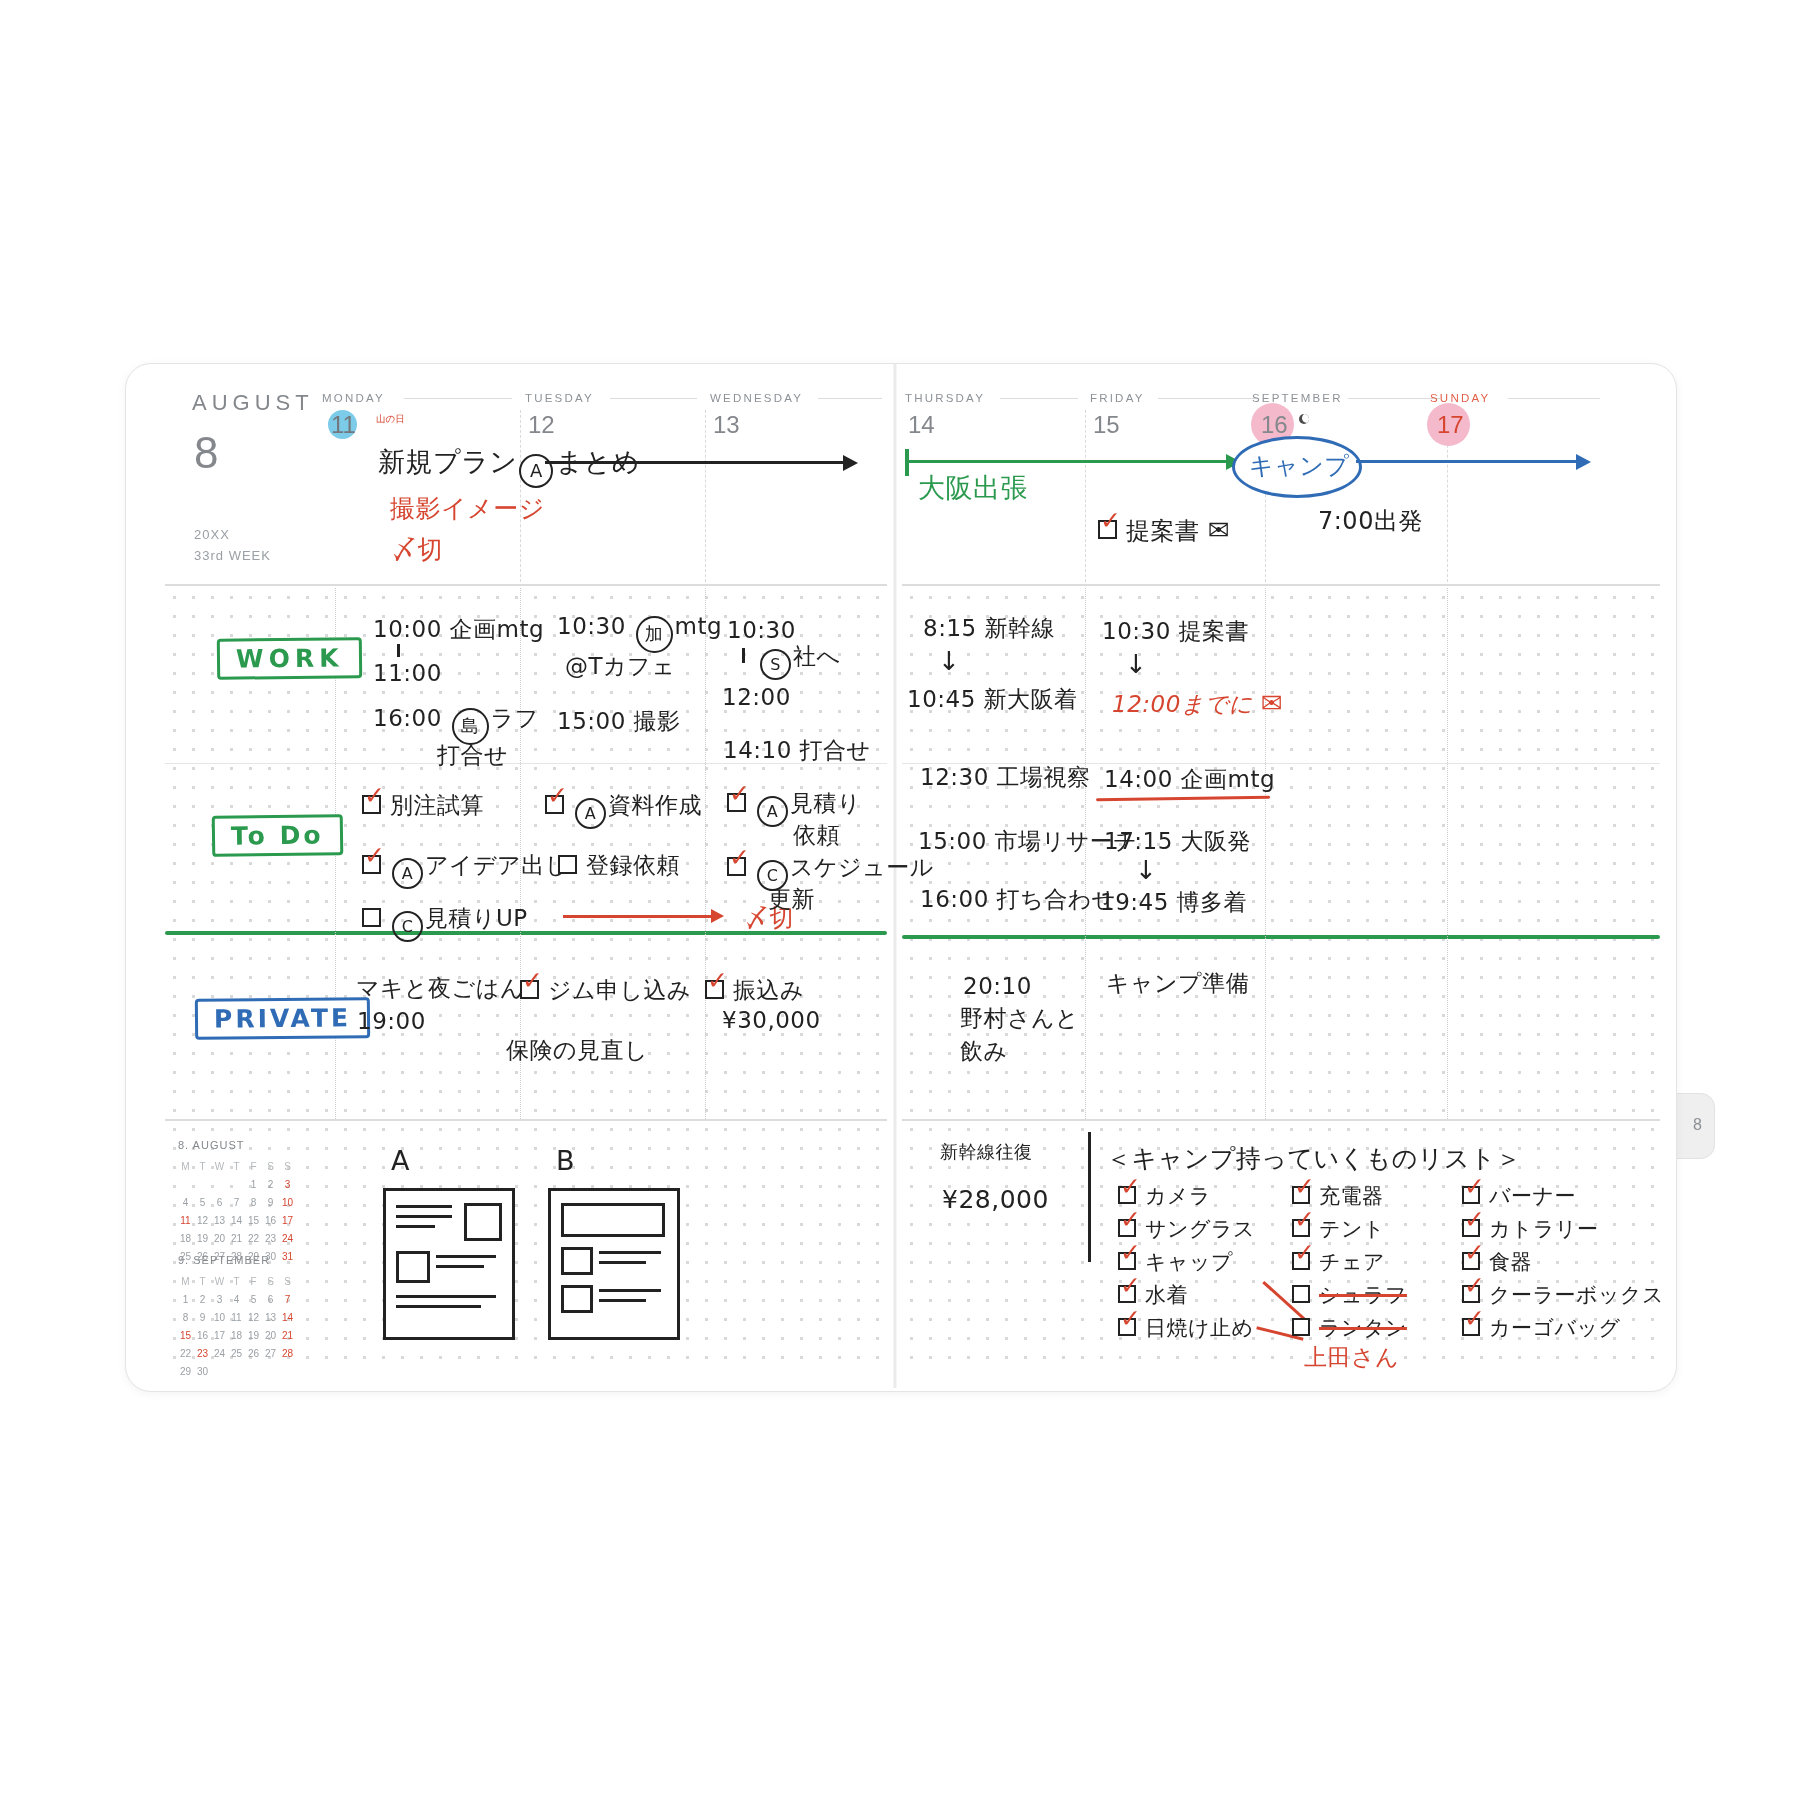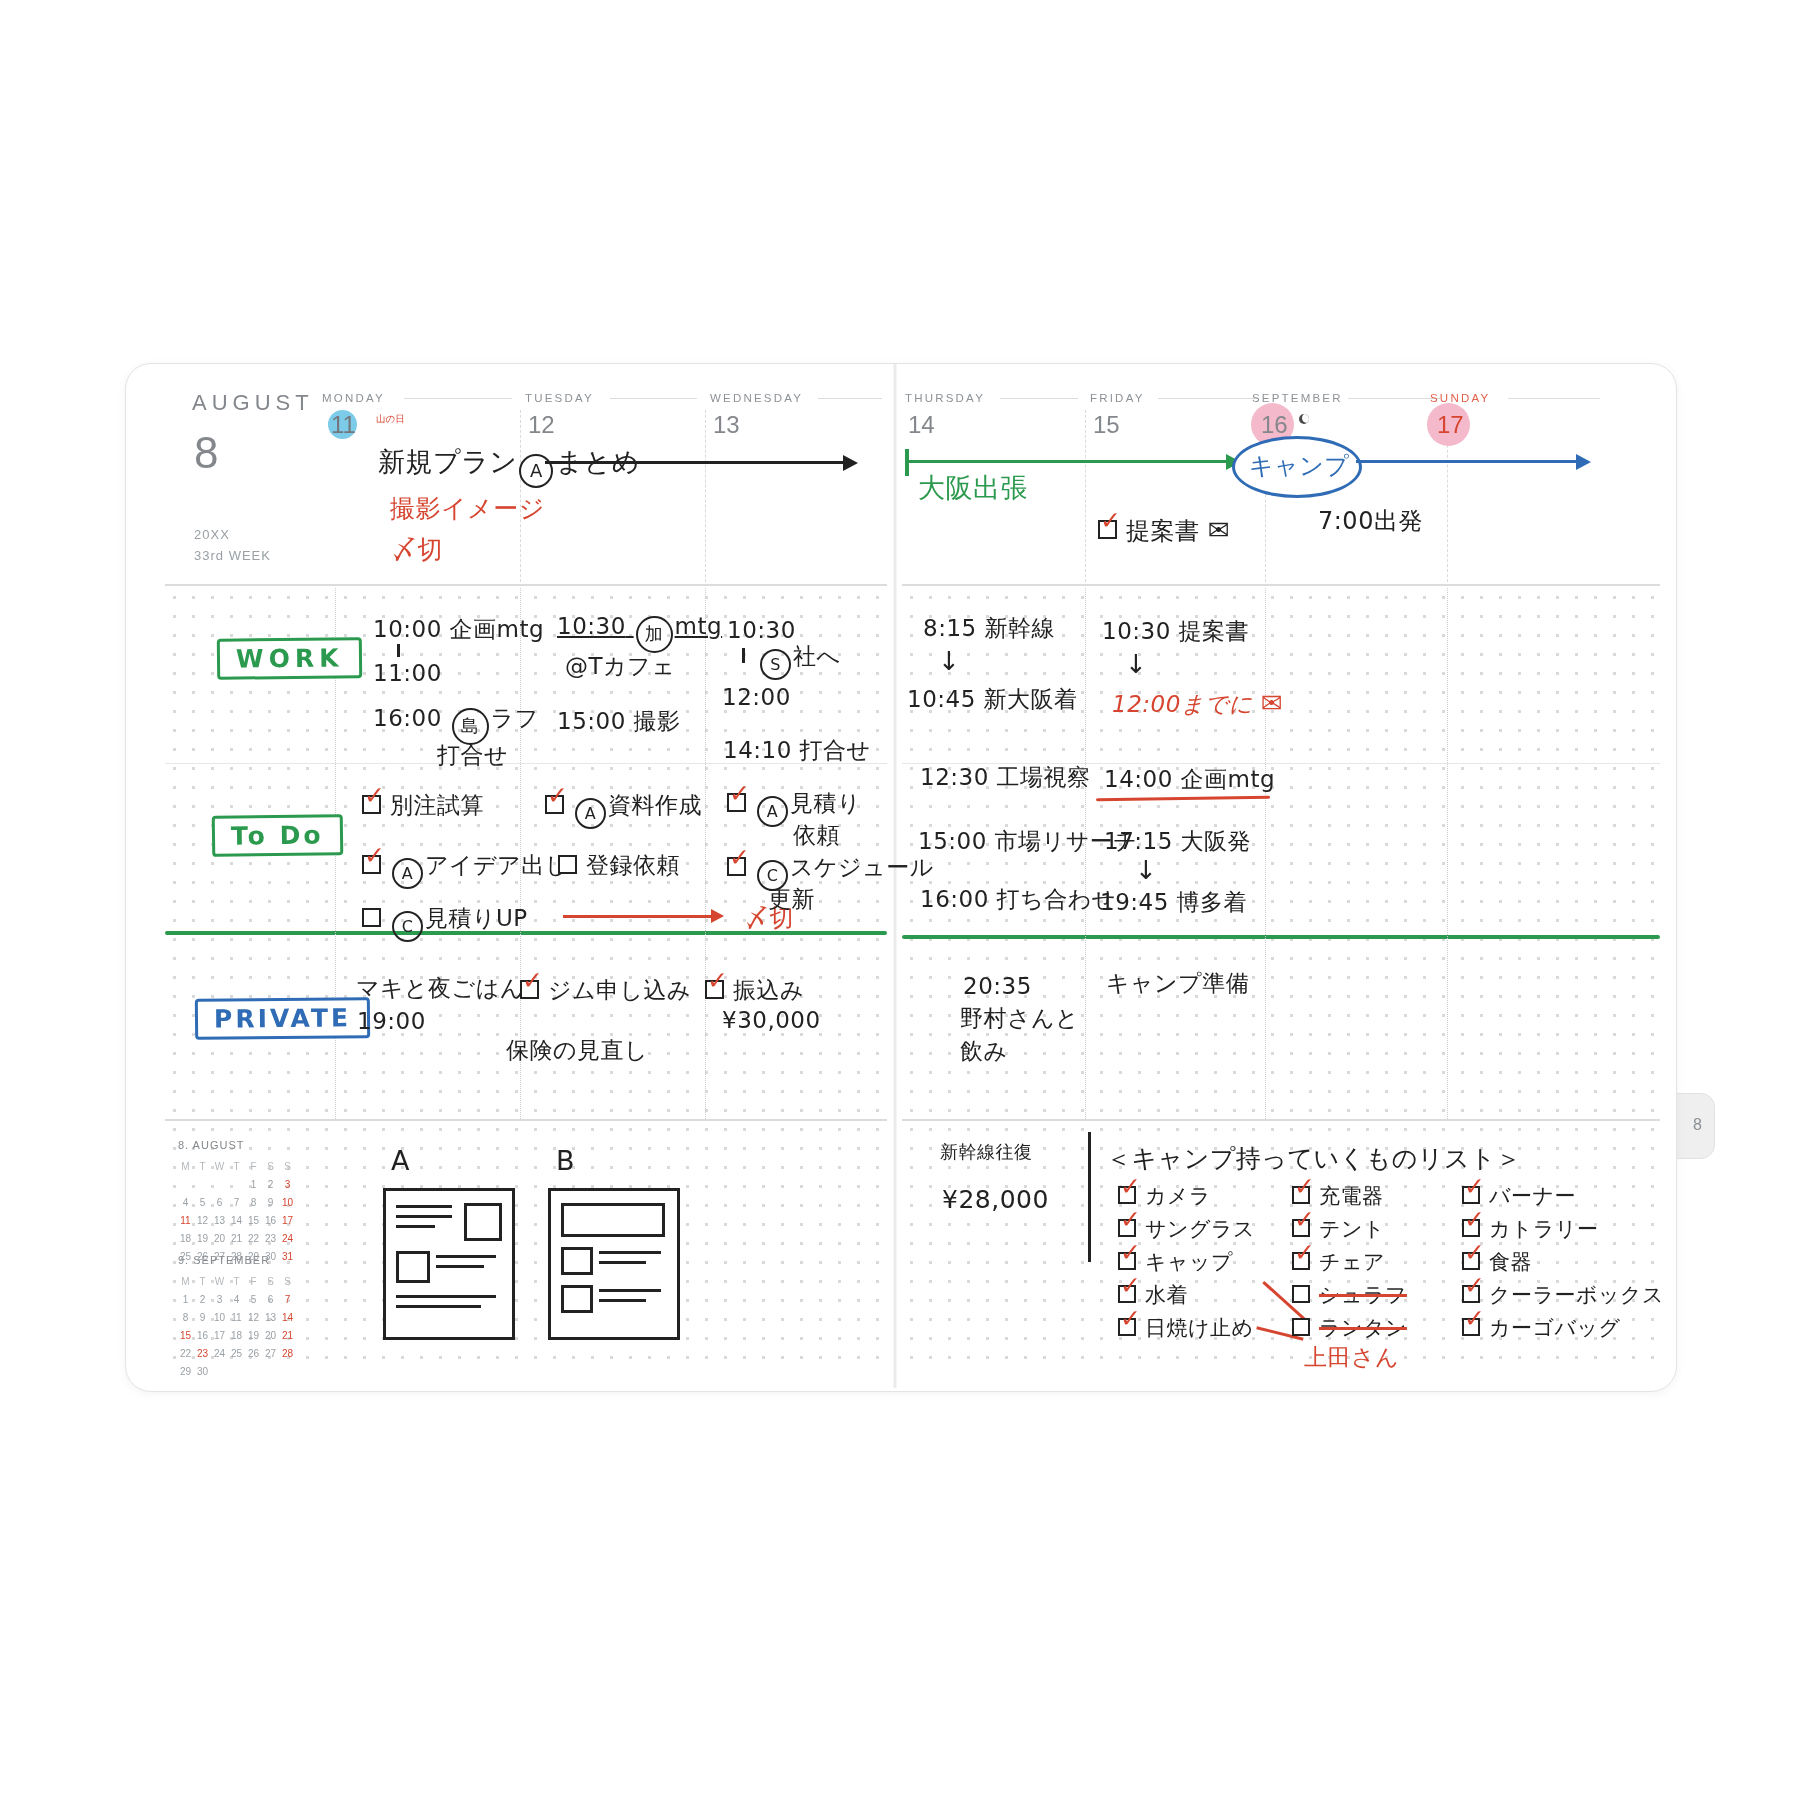--- a/index.html
+++ b/index.html
@@ -144,21 +144,21 @@
   <div class="box-label green" style="left:217px;top:638px;transform:rotate(-0.6deg);">WORK</div>
 
   <div class="hw" style="left:373px;top:614px;">10:00 企画mtg</div>
   <div class="lineblk" style="left:397px;top:644px;width:2.5px;height:13px;"></div>
   <div class="hw" style="left:373px;top:660px;">11:00</div>
   <div class="hw" style="left:373px;top:703px;">
     <span>16:00</span> <span class="circ" style="width:33px;height:33px;font-size:18px;">島</span><span>ラフ</span>
   </div>
   <div class="hw" style="left:437px;top:740px;">打合せ</div>
 
-  <div class="hw" style="left:557px;top:613px;text-decoration:underline;">
+  <div class="hw" style="left:557px;top:613px;">
     <span>10:30</span> <span class="circ" style="width:33px;height:33px;font-size:18px;">加</span><span>mtg</span>
   </div>
   <div class="hw" style="left:565px;top:651px;">@Tカフェ</div>
   <div class="hw" style="left:557px;top:706px;">15:00 撮影</div>
 
   <div class="hw" style="left:727px;top:617px;">10:30</div>
   <div class="lineblk" style="left:742px;top:648px;width:2.5px;height:15px;"></div>
   <div class="hw" style="left:758px;top:641px;">
     <span class="circ">S</span><span>社へ</span>
   </div>
@@ -224,21 +224,21 @@
   <div class="hw" style="left:520px;top:975px;">
     <span class="cb"><span class="tick">✓</span></span><span>ジム申し込み</span>
   </div>
   <div class="hw" style="left:506px;top:1035px;">保険の見直し</div>
 
   <div class="hw" style="left:705px;top:975px;">
     <span class="cb"><span class="tick">✓</span></span><span>振込み</span>
   </div>
   <div class="hw" style="left:722px;top:1007px;">¥30,000</div>
 
-  <div class="hw" style="left:963px;top:973px;">20:35</div>
+  <div class="hw" style="left:963px;top:973px;">20:10</div>
   <div class="hw" style="left:960px;top:1003px;">野村さんと</div>
   <div class="hw" style="left:960px;top:1036px;">飲み</div>
 
   <div class="hw" style="left:1106px;top:968px;">キャンプ準備</div>
 
   <div class="minical" id="cal-aug" style="left:178px;top:1128px;">
       <div class="ttl">8. AUGUST</div>
       <div class="row dow"><span>M</span><span>T</span><span>W</span><span>T</span><span>F</span><span>S</span><span>S</span></div>
       <div class="row"><span></span><span></span><span></span><span></span><span>1</span><span>2</span><span class="rd">3</span></div>
       <div class="row"><span>4</span><span>5</span><span>6</span><span>7</span><span>8</span><span>9</span><span class="rd">10</span></div>

